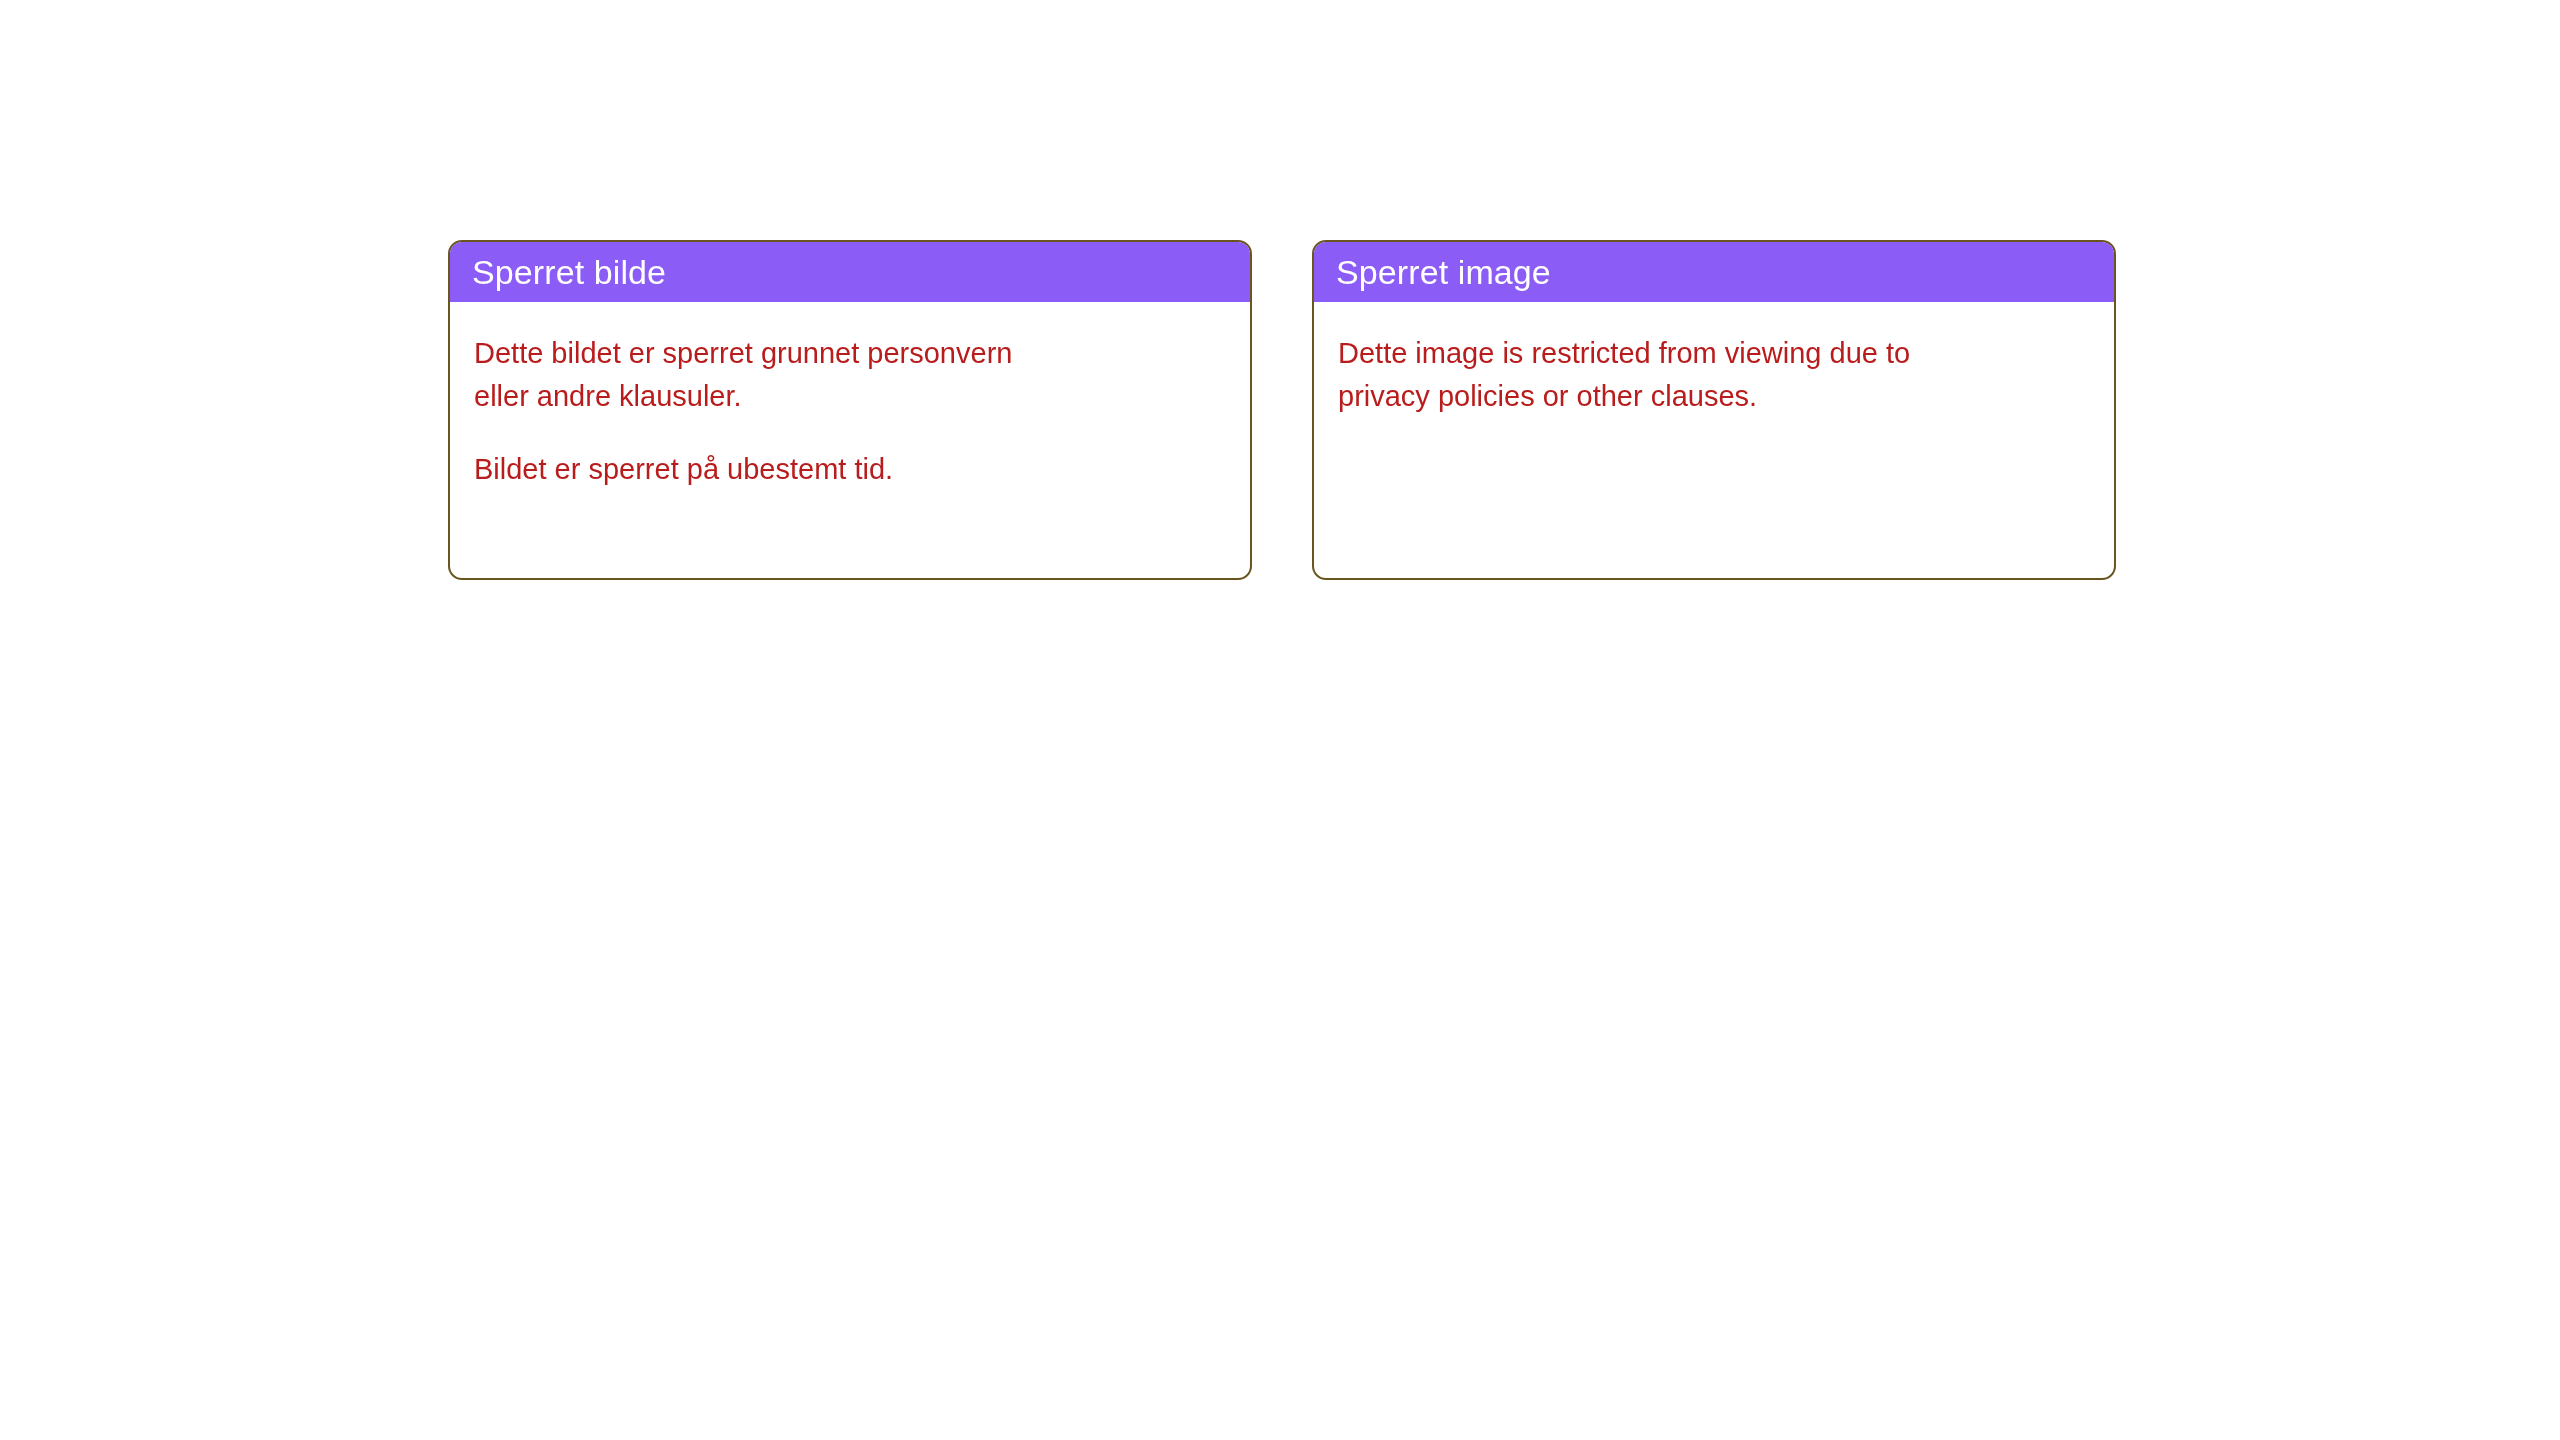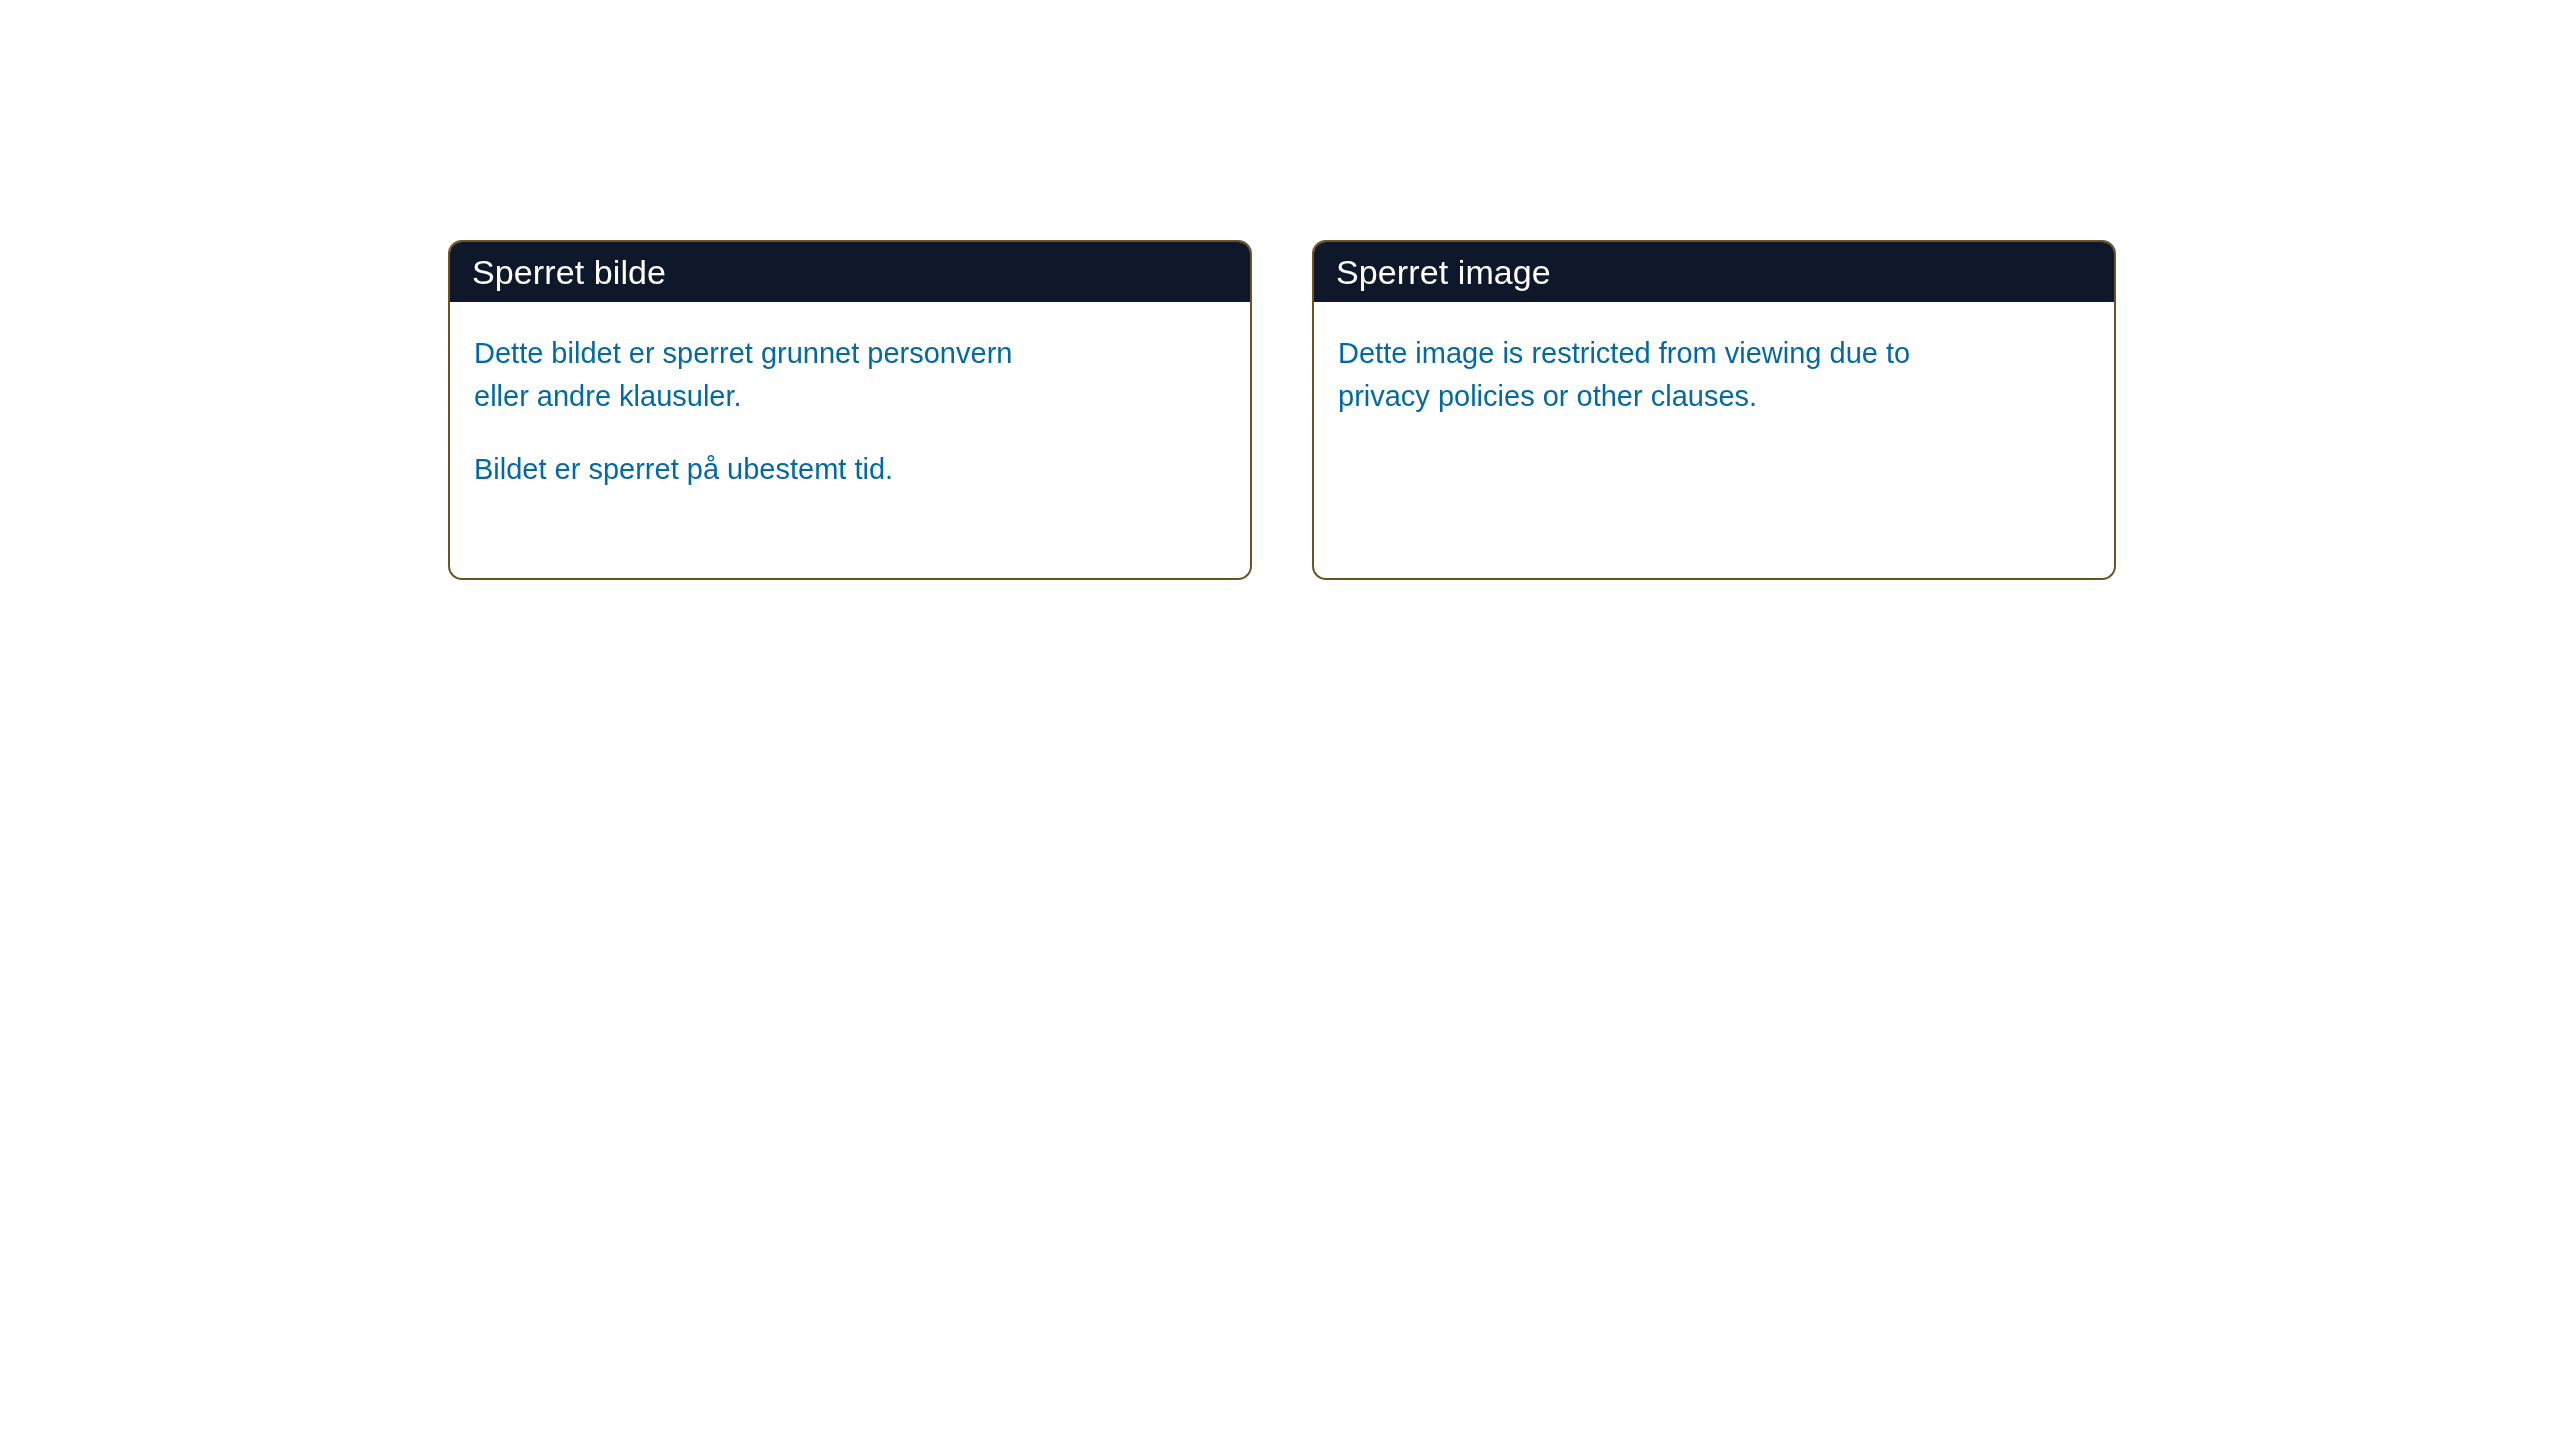--- a/index.html
+++ b/index.html
@@ -43,21 +43,21 @@
   }
 
   .notice-card.card-en {
     left: 1312px;
     width: 804px;
     height: 340px;
   }
 
   .notice-header {
     height: 60px;
-    background: #0f172a;
+    background: #8b5cf6;
     display: flex;
     align-items: center;
     padding: 0 0 0 22px;
     box-sizing: border-box;
   }
 
   .notice-title {
     color: #ffffff;
     font-size: 34px;
     font-weight: 400;
@@ -65,21 +65,21 @@
     letter-spacing: 0.1px;
     white-space: nowrap;
   }
 
   .notice-body {
     padding: 30px 26px 0 24px;
     box-sizing: border-box;
   }
 
   .notice-paragraph {
-    color: #0369a1;
+    color: #b91c1c;
     font-size: 29px;
     font-weight: 400;
     line-height: 43px;
     margin: 0;
     white-space: pre-line;
   }
 
   .notice-paragraph + .notice-paragraph {
     margin-top: 30px;
   }

